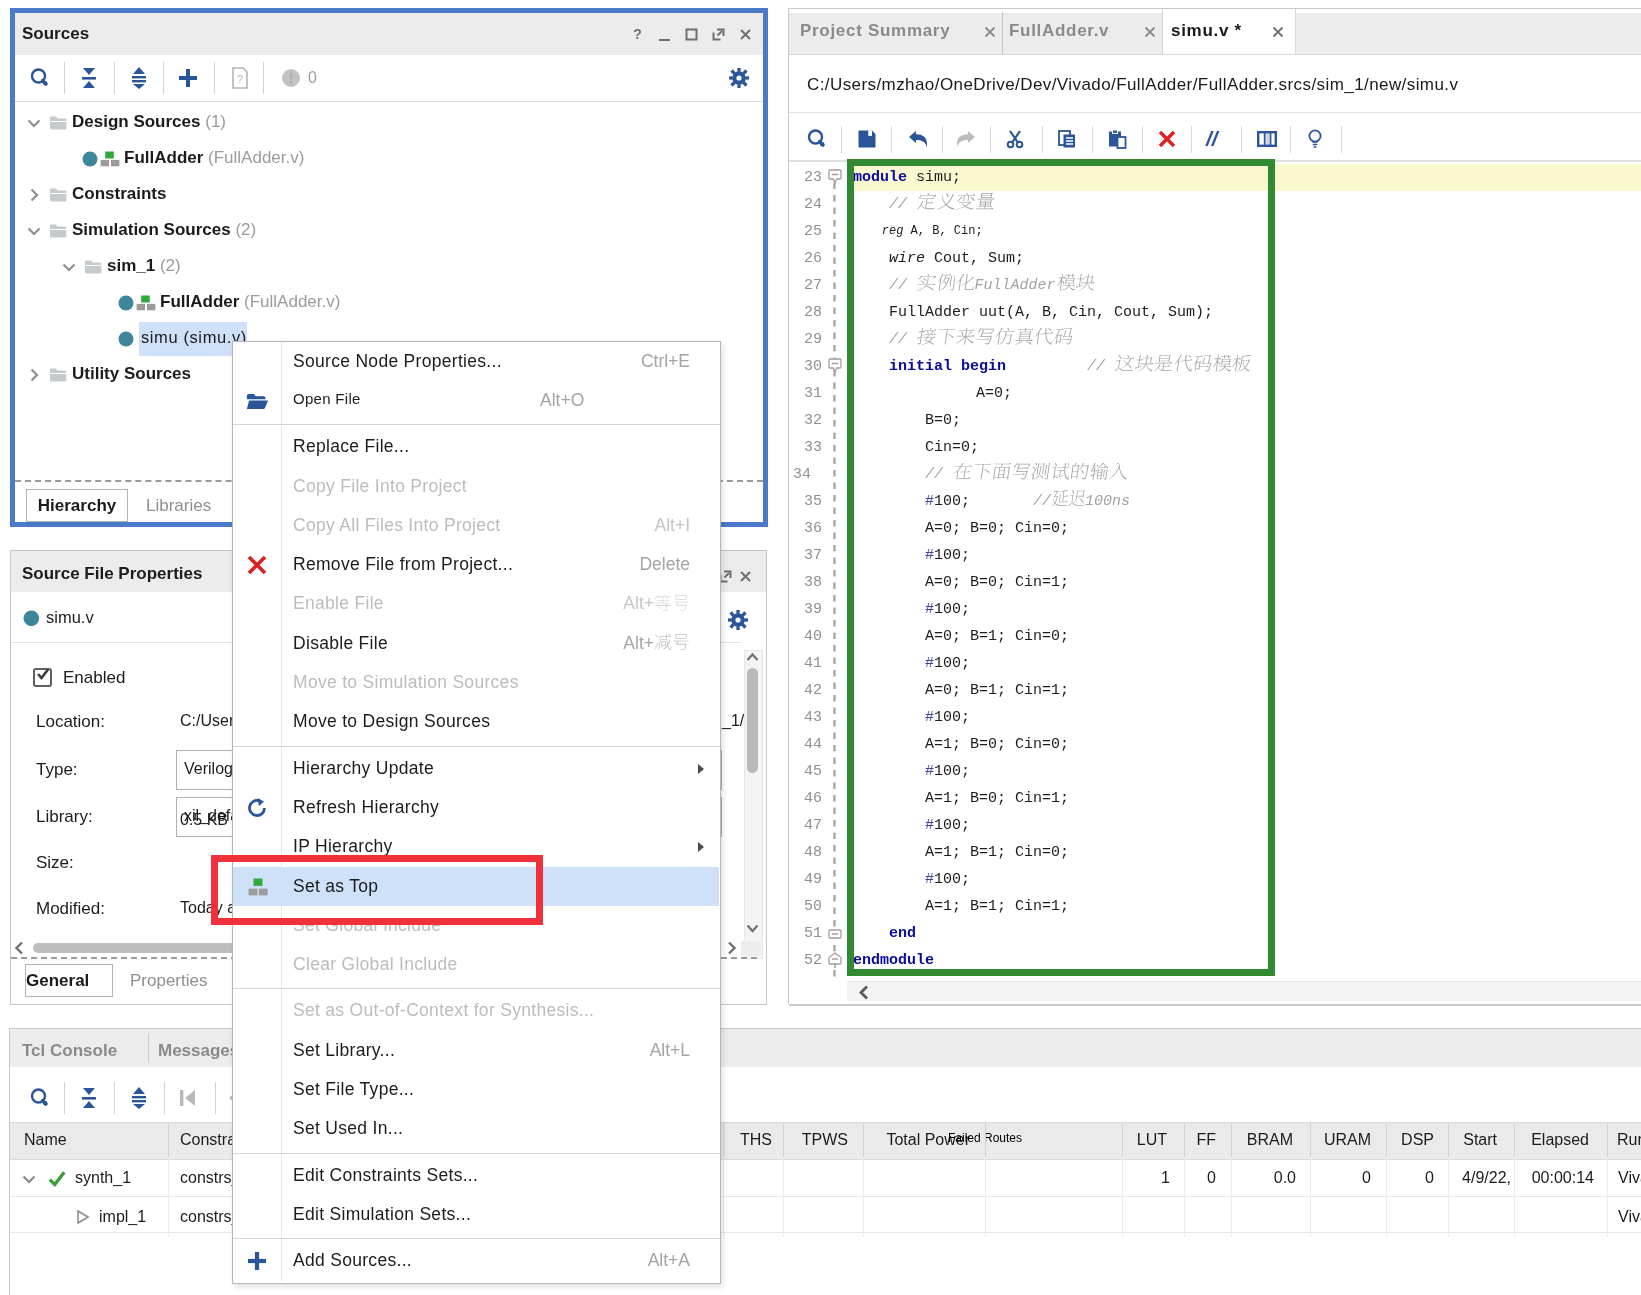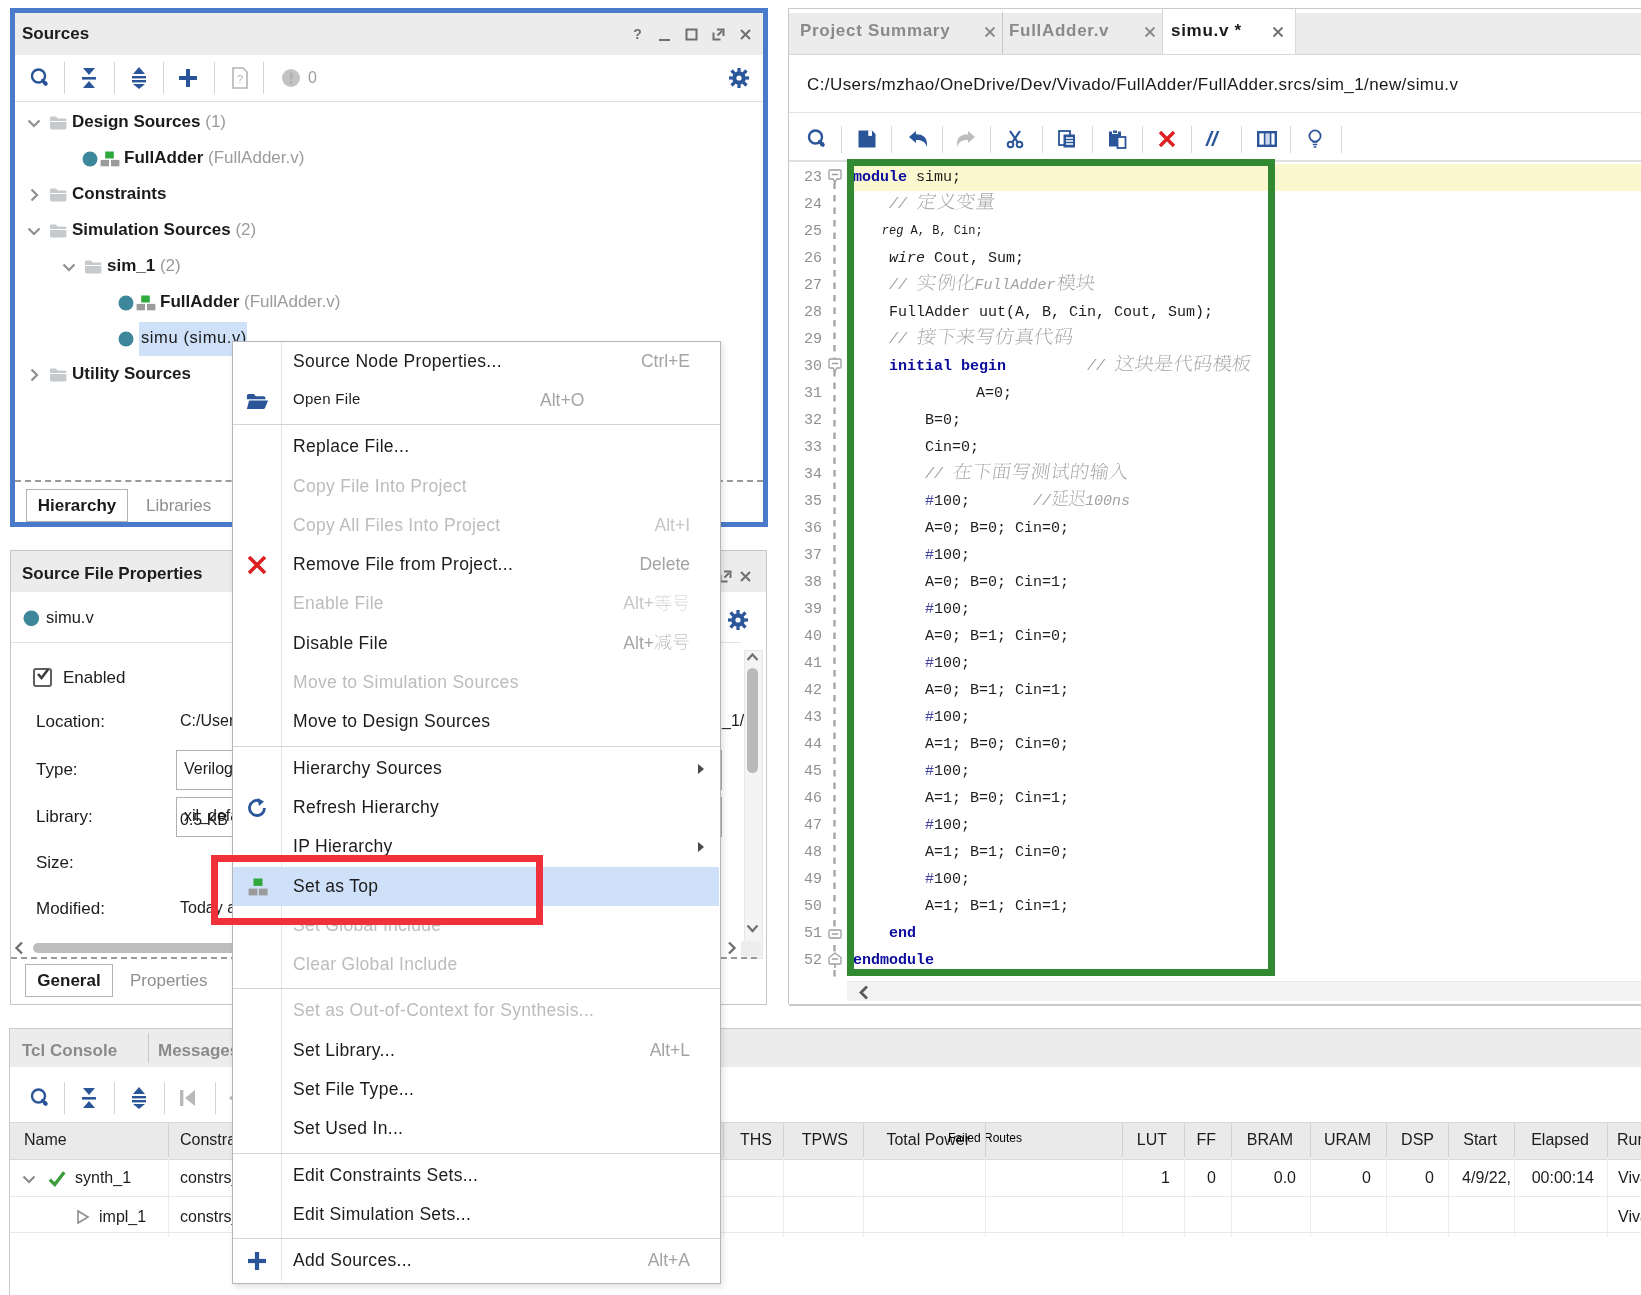--- a/index.html
+++ b/index.html
@@ -198,21 +198,21 @@
   </svg>
 <svg class="ico" style="left:14px;top:941px" width="10" height="14" viewBox="0 0 10 14">
     <path d="M8 1.5 L2.5 7 L8 12.5" fill="none" stroke="#707070" stroke-width="2.4"></path>
   </svg>
 <div class="a" style="left:33px;top:943px;width:656px;height:10px;background:#bdbdbd;border-radius:5px"></div>
 <svg class="ico" style="left:727px;top:941px" width="10" height="14" viewBox="0 0 10 14">
     <path d="M2 1.5 L7.5 7 L2 12.5" fill="none" stroke="#707070" stroke-width="2.4"></path>
   </svg>
 <div class="a" style="left:741px;top:941px;width:20px;height:15px;background:#ededed"></div>
 <div class="a" style="left:11px;top:957px;width:746px;height:0;border-top:2px dashed #9a9a9a"></div>
-<div class="a" style="left:25px;top:964px;width:86px;height:31px;background:#fff;border:1px solid #b3b3b3;font-size:17px;font-weight:bold;color:#1b1b1b;text-align:center;line-height:31px">General</div>
+<div class="a" style="left:25px;top:964px;width:86px;height:31px;background:#fff;border:1px solid #b3b3b3;font-size:17px;font-weight:bold;color:#1b1b1b;line-height:31px">General</div>
 <div class="a" style="left:130px;top:971px;font-size:17px;color:#8f8f8f">Properties</div>
 <div class="a" style="left:9px;top:1028px;width:1632px;height:267px;border-top:1px solid #c9c9c9;border-left:1px solid #c9c9c9;background:#fff"></div>
 <div class="a" style="left:10px;top:1029px;width:1631px;height:38px;background:#ececec"></div>
 <div class="a" style="left:22px;top:1041px;font-size:17px;font-weight:bold;color:#8a8a8a">Tcl Console</div>
 <div class="a" style="left:148px;top:1033px;width:1px;height:30px;background:#c9c9c9"></div>
 <div class="a" style="left:158px;top:1041px;font-size:17px;font-weight:bold;color:#8a8a8a">Messages</div>
 <svg class="ico" style="left:29px;top:1087px" width="22" height="22" viewBox="0 0 22 22">
     <circle cx="9.5" cy="9" r="6.5" fill="none" stroke="#2a5599" stroke-width="2.4"></circle>
     <path d="M13.5 13.5 L17 17" stroke="#2a5599" stroke-width="3.2" stroke-linecap="round"></path>
     <circle cx="16.2" cy="16.2" r="2.2" fill="#2a5599"></circle>
@@ -450,21 +450,21 @@
       <path d="M4.4 18.9H28.6L32.7 13.9Q32.7 13.9 34.0 14.9Q35.3 15.9 37.1 17.4Q38.8 18.9 40.3 20.3Q39.9 21.9 37.7 21.9H5.2ZM19.3 19.7H24.1V21.3Q21.8 33.9 17.1 45.0Q12.3 56.2 4.5 65.4L3.0 64.0Q7.3 57.8 10.5 50.6Q13.7 43.4 15.9 35.6Q18.0 27.8 19.3 19.7ZM20.1 -3.2 28.1 -2.3Q27.9 -1.2 27.2 -0.5Q26.4 0.2 24.5 0.5V85.2Q24.5 85.6 24.0 86.1Q23.5 86.6 22.7 86.9Q21.9 87.2 21.1 87.2H20.1ZM24.5 33.7Q28.9 36.0 31.6 38.2Q34.4 40.5 35.8 42.6Q37.2 44.7 37.5 46.3Q37.8 48.0 37.3 49.0Q36.8 50.0 35.8 50.2Q34.8 50.4 33.5 49.6Q32.7 47.2 31.0 44.4Q29.2 41.7 27.2 39.0Q25.2 36.4 23.4 34.4ZM32.9 60.2H84.2L88.1 55.5Q88.1 55.5 88.8 56.0Q89.5 56.6 90.7 57.5Q91.8 58.4 93.1 59.5Q94.3 60.6 95.3 61.6Q94.9 63.1 92.7 63.1H33.7ZM35.9 7.4H84.4L88.2 2.8Q88.2 2.8 89.4 3.8Q90.6 4.7 92.2 6.0Q93.9 7.4 95.2 8.8Q94.9 10.4 92.7 10.4H36.7ZM43.9 33.7H84.6V36.7H43.9ZM43.9 46.0H84.6V49.0H43.9ZM67.2 61.2Q68.6 65.2 71.9 69.1Q75.2 73.0 81.5 76.3Q87.8 79.6 98.0 82.0L97.8 83.1Q95.8 83.4 94.5 84.2Q93.2 84.9 92.8 87.0Q83.3 84.2 77.8 80.0Q72.2 75.8 69.5 71.0Q66.7 66.3 65.4 61.8ZM52.5 -2.8 60.7 -2.0Q60.5 -0.9 59.7 -0.2Q58.8 0.5 56.9 0.8V16.9Q56.9 17.2 56.4 17.6Q55.9 18.0 55.1 18.3Q54.3 18.6 53.4 18.6H52.5ZM72.5 -2.8 80.7 -2.0Q80.5 -0.9 79.7 -0.2Q78.8 0.5 76.9 0.8V16.9Q76.9 17.2 76.4 17.6Q75.9 18.0 75.1 18.3Q74.3 18.6 73.4 18.6H72.5ZM42.9 21.1V18.6L47.8 21.1H86.0V24.0H47.3V52.7Q47.3 52.9 46.8 53.3Q46.2 53.7 45.4 54.0Q44.5 54.3 43.5 54.3H42.9ZM82.2 21.1H81.2L84.1 17.8L90.9 23.1Q90.4 23.6 89.2 24.1Q88.1 24.7 86.6 25.0V51.2Q86.6 51.5 85.9 51.9Q85.2 52.3 84.3 52.6Q83.5 53.0 82.8 53.0H82.2ZM61.5 47.5H66.6Q66.3 53.1 65.7 58.0Q65.0 62.9 63.2 67.2Q61.3 71.4 57.5 75.1Q53.6 78.7 47.0 81.8Q40.3 84.8 30.0 87.3L29.0 85.6Q38.1 82.8 44.0 79.6Q50.0 76.4 53.5 72.8Q56.9 69.2 58.6 65.2Q60.2 61.2 60.8 56.8Q61.3 52.4 61.5 47.5Z" fill="#a2a2a2" transform="skewX(-8)" transform-origin="50 80"></path>
     </svg><svg style="display:inline-block;width:19.5px;height:19px;vertical-align:-3.8px" viewBox="0 0 100 100" preserveAspectRatio="none">
       <path d="M91.8 3.2Q90.5 4.1 88.6 2.9Q83.9 3.9 78.6 4.8Q73.2 5.7 67.8 6.4Q62.3 7.0 57.2 7.4Q52.2 7.7 48.1 7.8L47.9 6.0Q53.4 5.3 60.1 4.0Q66.7 2.8 73.7 1.1Q80.7 -0.5 87.1 -2.4ZM56.7 27.7Q58.8 42.5 64.0 53.4Q69.1 64.3 77.4 71.4Q85.6 78.6 96.7 82.4L96.6 83.4Q94.9 83.7 93.6 84.6Q92.3 85.5 91.9 87.2Q81.5 82.9 73.8 75.1Q66.2 67.3 61.4 55.7Q56.5 44.1 54.4 28.5ZM82.3 27.4 85.7 24.1 91.7 29.7Q91.1 30.4 90.2 30.5Q89.4 30.7 87.7 30.9Q85.6 40.1 82.4 48.5Q79.1 56.9 74.0 64.2Q68.9 71.4 61.3 77.3Q53.7 83.2 43.0 87.4L42.0 85.8Q55.0 79.8 63.4 71.0Q71.7 62.3 76.5 51.2Q81.2 40.2 83.3 27.4ZM45.7 5.2V3.4L51.1 6.2H50.1V31.8Q50.1 38.4 49.7 45.6Q49.2 52.8 47.7 60.1Q46.1 67.5 42.9 74.5Q39.7 81.4 34.2 87.3L32.5 86.1Q38.3 78.2 41.1 69.3Q43.9 60.4 44.8 50.9Q45.7 41.4 45.7 31.9V6.2ZM84.8 27.4V30.4H47.4V27.4ZM26.2 32.4Q30.9 34.6 33.8 36.9Q36.7 39.3 38.2 41.5Q39.7 43.7 40.1 45.4Q40.4 47.2 39.9 48.3Q39.4 49.4 38.4 49.6Q37.3 49.9 35.9 49.0Q35.1 46.5 33.3 43.6Q31.5 40.7 29.2 37.9Q27.0 35.2 25.0 33.2ZM29.7 -2.9Q29.6 -1.8 28.9 -1.1Q28.1 -0.4 26.2 -0.1V85.5Q26.2 85.9 25.7 86.4Q25.1 86.9 24.4 87.2Q23.6 87.6 22.8 87.6H21.8V-3.8ZM25.4 21.0Q22.9 33.6 18.1 44.9Q13.2 56.2 5.4 65.5L3.9 64.1Q8.2 57.8 11.4 50.5Q14.6 43.3 16.9 35.4Q19.2 27.5 20.6 19.4H25.4ZM35.6 14.5Q35.6 14.5 36.9 15.5Q38.1 16.5 39.9 17.9Q41.6 19.4 43.0 20.8Q42.7 22.4 40.5 22.4H5.5L4.7 19.4H31.6Z" fill="#a2a2a2" transform="skewX(-8)" transform-origin="50 80"></path>
     </svg></div>
 <div class="a nw" style="left:793px;top:380.0px;width:29px;text-align:right;font-family:'Liberation Mono',monospace;font-size:15px;line-height:27px;color:#909090">31</div>
 <div class="a nw" style="left:904px;top:380.0px;font-family:'Liberation Mono',monospace;font-size:15px;line-height:27px;color:#1c1c1c">&nbsp;&nbsp;&nbsp;&nbsp;&nbsp;&nbsp;&nbsp;&nbsp;A=0;</div>
 <div class="a nw" style="left:793px;top:407.0px;width:29px;text-align:right;font-family:'Liberation Mono',monospace;font-size:15px;line-height:27px;color:#909090">32</div>
 <div class="a nw" style="left:853.0px;top:407.0px;font-family:'Liberation Mono',monospace;font-size:15px;line-height:27px;color:#1c1c1c">&nbsp;&nbsp;&nbsp;&nbsp;&nbsp;&nbsp;&nbsp;&nbsp;B=0;</div>
 <div class="a nw" style="left:793px;top:434.0px;width:29px;text-align:right;font-family:'Liberation Mono',monospace;font-size:15px;line-height:27px;color:#909090">33</div>
 <div class="a nw" style="left:853.0px;top:434.0px;font-family:'Liberation Mono',monospace;font-size:15px;line-height:27px;color:#1c1c1c">&nbsp;&nbsp;&nbsp;&nbsp;&nbsp;&nbsp;&nbsp;&nbsp;Cin=0;</div>
-<div class="a nw" style="left:793px;top:461.0px;width:29px;text-align:right;font-family:'Liberation Mono',monospace;font-size:15px;line-height:27px;color:#909090">34</div>
+<div class="a nw" style="left:793px;top:461.0px;width:29px;text-align:left;font-family:'Liberation Mono',monospace;font-size:15px;line-height:27px;color:#909090">34</div>
 <div class="a nw" style="left:853.0px;top:461.0px;font-family:'Liberation Mono',monospace;font-size:15px;line-height:27px;color:#1c1c1c">&nbsp;&nbsp;&nbsp;&nbsp;&nbsp;&nbsp;&nbsp;&nbsp;<span style="color:#a2a2a2;font-style:italic">//&nbsp;</span><svg style="display:inline-block;width:19.5px;height:19px;vertical-align:-3.8px" viewBox="0 0 100 100" preserveAspectRatio="none">
       <path d="M30.4 38.2Q30.0 39.5 27.4 40.0V85.6Q27.4 85.8 26.9 86.2Q26.3 86.7 25.5 87.1Q24.7 87.4 23.8 87.4H23.0V39.3L25.4 36.2ZM66.7 24.0Q66.6 25.0 65.9 25.6Q65.2 26.3 63.5 26.5V81.3H59.1V23.1ZM51.4 -0.9Q51.0 0.0 50.2 0.4Q49.3 0.8 47.3 0.7Q44.9 8.0 41.1 15.8Q37.3 23.5 32.1 31.0Q26.9 38.5 20.2 45.1Q13.5 51.8 5.1 56.9L3.9 55.6Q11.5 50.2 17.8 43.3Q24.0 36.4 28.9 28.6Q33.8 20.8 37.4 12.6Q40.9 4.5 43.0 -3.4ZM87.7 74.3Q87.7 74.3 88.5 74.9Q89.2 75.5 90.4 76.5Q91.6 77.4 92.9 78.5Q94.2 79.6 95.3 80.7Q94.9 82.3 92.8 82.3H31.7L30.9 79.3H83.7ZM80.9 41.1Q80.9 41.1 81.7 41.7Q82.4 42.3 83.6 43.2Q84.7 44.1 86.0 45.2Q87.2 46.3 88.2 47.3Q88.0 48.1 87.4 48.5Q86.8 48.9 85.7 48.9H38.0L37.2 45.9H77.0ZM86.0 10.4Q86.0 10.4 86.8 11.0Q87.5 11.6 88.7 12.5Q89.8 13.5 91.1 14.6Q92.4 15.7 93.5 16.8Q93.2 18.4 90.9 18.4H7.9L7.0 15.4H81.9Z" fill="#a2a2a2" transform="skewX(-8)" transform-origin="50 80"></path>
     </svg><svg style="display:inline-block;width:19.5px;height:19px;vertical-align:-3.8px" viewBox="0 0 100 100" preserveAspectRatio="none">
       <path d="M48.5 28.4Q56.8 31.0 63.0 33.7Q69.1 36.4 73.3 39.0Q77.5 41.6 80.1 44.0Q82.6 46.4 83.8 48.3Q84.9 50.3 84.9 51.6Q84.8 52.9 83.9 53.3Q82.9 53.8 81.3 53.2Q79.1 50.2 75.2 46.9Q71.2 43.6 66.4 40.4Q61.6 37.2 56.7 34.4Q51.8 31.7 47.6 29.8ZM49.8 85.4Q49.8 85.7 49.3 86.1Q48.8 86.5 48.0 86.8Q47.1 87.2 46.1 87.2H45.4V5.3H49.8ZM87.2 -0.3Q87.2 -0.3 88.1 0.3Q88.9 1.0 90.2 2.0Q91.5 3.1 93.0 4.3Q94.4 5.6 95.6 6.7Q95.2 8.3 93.0 8.3H5.4L4.5 5.3H82.6Z" fill="#a2a2a2" transform="skewX(-8)" transform-origin="50 80"></path>
     </svg><svg style="display:inline-block;width:19.5px;height:19px;vertical-align:-3.8px" viewBox="0 0 100 100" preserveAspectRatio="none">
       <path d="M5.1 3.7H83.2L87.6 -1.7Q87.6 -1.7 88.4 -1.1Q89.2 -0.4 90.5 0.6Q91.7 1.6 93.1 2.7Q94.4 3.9 95.6 5.0Q95.4 5.8 94.8 6.2Q94.1 6.6 93.0 6.6H6.0ZM11.9 21.4V18.8L17.4 21.4H83.1L85.6 18.1L92.0 23.2Q91.5 23.7 90.6 24.1Q89.6 24.6 88.0 24.8V84.9Q88.0 85.3 86.8 86.0Q85.5 86.7 84.1 86.7H83.5V24.3H16.3V85.6Q16.3 85.9 15.2 86.6Q14.2 87.3 12.5 87.3H11.9ZM37.8 39.4H62.1V42.4H37.8ZM37.8 57.7H62.1V60.7H37.8ZM14.7 76.4H85.0V79.4H14.7ZM46.3 3.7H52.8Q51.7 6.7 50.2 10.2Q48.7 13.8 47.2 17.2Q45.8 20.6 44.6 23.0H42.1Q42.7 20.6 43.5 17.1Q44.3 13.7 45.1 10.0Q45.8 6.4 46.3 3.7ZM34.7 22.3H39.1V78.1H34.7ZM60.4 22.3H64.8V78.1H60.4Z" fill="#a2a2a2" transform="skewX(-8)" transform-origin="50 80"></path>
     </svg><svg style="display:inline-block;width:19.5px;height:19px;vertical-align:-3.8px" viewBox="0 0 100 100" preserveAspectRatio="none">
       <path d="M38.0 13.2Q37.6 14.1 36.6 14.7Q35.6 15.4 33.3 15.0L34.4 13.4Q34.0 16.3 33.3 20.4Q32.6 24.5 31.7 29.0Q30.7 33.6 29.8 37.8Q28.8 42.1 28.0 45.4H28.9L26.0 48.3L20.0 43.1Q21.1 42.4 22.7 41.8Q24.2 41.2 25.5 40.9L23.3 44.5Q24.1 41.6 25.1 37.2Q26.1 32.9 27.1 28.0Q28.1 23.1 28.9 18.6Q29.6 14.1 30.0 10.8ZM74.2 42.4 77.2 39.1 83.5 44.4Q83.0 44.9 82.1 45.2Q81.1 45.6 79.5 45.7Q78.9 55.0 77.6 63.0Q76.2 70.9 74.3 76.4Q72.5 81.9 70.2 84.0Q68.2 85.7 65.5 86.6Q62.7 87.5 59.7 87.4Q59.7 86.4 59.3 85.5Q58.9 84.6 57.8 84.0Q56.6 83.3 53.4 82.7Q50.1 82.0 46.9 81.6L47.0 79.7Q49.5 79.9 52.8 80.2Q56.0 80.6 58.9 80.8Q61.8 81.1 63.0 81.1Q64.7 81.1 65.6 80.8Q66.4 80.5 67.3 79.8Q69.2 78.3 70.8 72.9Q72.3 67.6 73.5 59.6Q74.7 51.7 75.3 42.4ZM76.0 20.8Q76.0 20.8 76.8 21.3Q77.5 21.9 78.7 22.8Q79.8 23.7 81.1 24.8Q82.4 25.9 83.5 26.9Q83.3 27.7 82.7 28.1Q82.0 28.5 80.9 28.5H29.8V25.5H72.0ZM60.5 53.9Q60.5 53.9 61.3 54.5Q62.1 55.2 63.4 56.2Q64.7 57.2 66.1 58.4Q67.5 59.6 68.7 60.7Q68.3 62.3 66.0 62.3H6.4L5.6 59.3H56.0ZM77.8 42.4V45.4H26.3V42.4ZM84.9 4.5 88.5 0.9 95.2 7.3Q94.7 7.8 93.8 7.9Q92.8 8.1 91.4 8.2Q90.3 10.0 88.6 12.4Q86.9 14.7 85.1 16.9Q83.3 19.2 81.7 20.9L80.2 20.1Q81.2 18.0 82.3 15.1Q83.4 12.2 84.5 9.3Q85.5 6.4 86.0 4.5ZM17.1 0.1Q18.7 5.6 18.2 9.7Q17.7 13.9 16.2 16.6Q14.7 19.3 12.9 20.6Q11.8 21.4 10.5 21.8Q9.2 22.3 8.2 22.1Q7.1 22.0 6.5 21.1Q5.8 19.9 6.5 18.6Q7.1 17.4 8.3 16.7Q10.5 15.4 12.2 12.9Q13.9 10.5 14.8 7.2Q15.6 3.9 15.2 0.2ZM88.4 4.5V7.5H16.2V4.5Z" fill="#a2a2a2" transform="skewX(-8)" transform-origin="50 80"></path>
     </svg><svg style="display:inline-block;width:19.5px;height:19px;vertical-align:-3.8px" viewBox="0 0 100 100" preserveAspectRatio="none">
       <path d="M53.1 18.1Q52.8 18.9 52.0 19.5Q51.1 20.2 49.4 20.2Q49.2 31.1 48.9 40.0Q48.6 48.9 47.5 56.1Q46.4 63.4 43.8 69.2Q41.2 74.9 36.5 79.5Q31.7 84.1 24.0 87.8L22.6 85.9Q29.4 82.1 33.6 77.5Q37.8 73.0 40.2 67.2Q42.5 61.5 43.5 54.1Q44.5 46.7 44.7 37.2Q44.9 27.8 44.9 15.8ZM49.6 62.5Q54.7 64.8 58.0 67.3Q61.2 69.8 63.0 72.2Q64.7 74.5 65.2 76.5Q65.6 78.5 65.2 79.8Q64.7 81.1 63.6 81.4Q62.5 81.7 61.1 80.7Q60.4 77.8 58.3 74.6Q56.2 71.4 53.6 68.4Q50.9 65.4 48.4 63.4ZM31.6 1.0 37.1 3.6H58.8L61.3 0.4L67.6 5.4Q67.0 5.9 66.1 6.3Q65.2 6.7 63.5 6.9V56.7Q63.5 57.0 62.4 57.7Q61.2 58.4 59.8 58.4H59.2V6.6H35.9V58.7Q35.9 59.1 34.9 59.7Q33.9 60.3 32.2 60.3H31.6V3.6ZM94.3 -0.4Q94.1 0.6 93.2 1.3Q92.4 2.0 90.6 2.2V79.4Q90.6 81.5 90.1 83.2Q89.6 84.9 87.9 86.0Q86.2 87.0 82.5 87.4Q82.4 86.3 82.0 85.4Q81.5 84.5 80.5 83.8Q79.5 83.2 77.6 82.7Q75.7 82.2 72.8 81.9V80.3Q72.8 80.3 74.2 80.4Q75.7 80.5 77.7 80.7Q79.7 80.9 81.5 81.0Q83.2 81.1 83.9 81.1Q85.3 81.1 85.8 80.6Q86.2 80.1 86.2 78.9V-1.4ZM80.7 11.2Q80.5 12.2 79.7 12.9Q78.9 13.6 77.0 13.8V64.2Q77.0 64.6 76.5 65.0Q76.0 65.5 75.2 65.8Q74.4 66.2 73.5 66.2H72.6V10.2ZM9.9 60.0Q10.7 60.0 11.1 59.7Q11.5 59.4 12.1 57.8Q12.5 56.8 12.9 55.8Q13.2 54.8 14.0 52.8Q14.7 50.7 16.2 46.5Q17.6 42.4 20.1 35.1Q22.6 27.9 26.5 16.5L28.4 16.8Q27.4 20.4 26.2 25.0Q24.9 29.6 23.6 34.4Q22.2 39.2 21.0 43.5Q19.8 47.8 19.0 51.0Q18.1 54.2 17.8 55.5Q17.3 57.7 16.9 59.9Q16.5 62.1 16.6 63.9Q16.6 65.9 17.2 68.4Q17.8 70.9 18.3 74.0Q18.8 77.0 18.6 81.0Q18.5 83.9 17.4 85.6Q16.3 87.3 14.1 87.3Q12.9 87.3 12.3 85.9Q11.7 84.6 11.7 82.4Q12.4 77.4 12.4 73.5Q12.4 69.5 11.9 66.9Q11.4 64.3 10.4 63.6Q9.4 62.9 8.4 62.6Q7.3 62.4 5.8 62.3V60.0Q5.8 60.0 7.5 60.0Q9.1 60.0 9.9 60.0ZM5.4 20.1Q9.7 21.3 12.4 22.9Q15.1 24.6 16.5 26.3Q17.8 28.0 18.1 29.5Q18.4 31.0 17.9 32.0Q17.4 33.1 16.4 33.3Q15.3 33.6 13.9 32.8Q13.2 30.8 11.7 28.6Q10.1 26.4 8.2 24.3Q6.2 22.3 4.3 21.0ZM12.1 -2.5Q16.8 -1.5 19.8 0.0Q22.8 1.6 24.4 3.3Q26.0 5.1 26.5 6.7Q26.9 8.3 26.5 9.4Q26.0 10.6 25.0 10.9Q23.9 11.3 22.4 10.5Q21.7 8.4 19.9 6.1Q18.0 3.8 15.7 1.8Q13.3 -0.2 11.1 -1.5Z" fill="#a2a2a2" transform="skewX(-8)" transform-origin="50 80"></path>
@@ -567,21 +567,21 @@
     </svg></div>
 <div class="a nw" style="left:293px;top:632.7px;font-size:17.5px;letter-spacing:0.3px;color:#1c1c1c">Disable File</div>
 <div class="a nw" style="left:540px;top:632.7px;width:150px;text-align:right;font-size:17.5px;color:#a4a4a4"><span style="font-size:17.5px">Alt+</span><svg style="display:inline-block;width:18px;height:18px;vertical-align:-3.5px" viewBox="0 0 100 100" preserveAspectRatio="none">
       <path d="M76.5 -0.7 78.5 -2.5Q82.4 0.0 86.4 3.4Q90.4 6.8 92.5 9.5L90.5 11.7Q88.3 9.0 84.4 5.5Q80.5 2.0 76.5 -0.7ZM43.4 40.6H64.7V66.4H43.4V63.4H61.8V43.5H43.4ZM88.0 28.4 91.0 29.0Q86.4 49.2 77.5 63.2Q68.5 77.3 54.0 86.3Q53.8 86.0 53.4 85.5Q52.9 85.1 52.5 84.7Q52.1 84.3 51.7 84.0Q66.3 75.6 75.0 61.7Q83.7 47.8 88.0 28.4ZM32.0 14.2H34.9V40.0Q34.9 45.4 34.5 51.5Q34.0 57.6 32.8 63.9Q31.6 70.3 29.2 76.3Q26.8 82.4 22.9 87.6Q22.7 87.3 22.2 86.9Q21.8 86.6 21.4 86.3Q20.9 86.0 20.5 85.8Q25.6 79.0 28.1 71.0Q30.5 63.0 31.2 55.0Q32.0 46.9 32.0 40.0ZM33.8 14.2H93.9V17.2H33.8ZM40.0 27.5H66.6V30.4H40.0ZM41.8 40.6H44.7V73.2H41.8ZM68.2 -2.2H71.2Q71.5 11.7 72.4 24.4Q73.3 37.2 74.8 48.0Q76.3 58.7 78.4 66.7Q80.5 74.7 83.2 79.2Q85.8 83.7 89.0 83.9Q90.7 84.0 91.9 79.5Q93.1 75.0 93.8 67.1Q94.1 67.4 94.6 67.7Q95.0 67.9 95.5 68.1Q96.0 68.3 96.4 68.4Q95.6 75.5 94.6 79.7Q93.5 83.8 92.2 85.5Q90.8 87.3 89.1 87.3Q84.8 87.1 81.6 82.3Q78.3 77.6 76.0 69.2Q73.7 60.7 72.2 49.5Q70.6 38.2 69.7 25.0Q68.7 11.9 68.2 -2.2ZM6.3 2.3 8.6 0.8Q11.5 3.6 14.3 6.9Q17.2 10.2 19.6 13.4Q22.0 16.6 23.4 19.1L21.1 20.9Q19.7 18.4 17.3 15.1Q14.9 11.9 12.1 8.5Q9.2 5.1 6.3 2.3ZM5.1 80.5Q7.5 76.5 10.5 70.9Q13.5 65.3 16.5 59.2Q19.5 53.1 21.9 47.5L24.1 49.4Q21.8 54.7 19.0 60.6Q16.2 66.6 13.2 72.2Q10.3 77.9 7.7 82.4Z" fill="#a4a4a4"></path>
     </svg><svg style="display:inline-block;width:18px;height:18px;vertical-align:-3.5px" viewBox="0 0 100 100" preserveAspectRatio="none">
       <path d="M22.8 4.6V22.4H77.2V4.6ZM19.8 1.7H80.2V25.3H19.8ZM7.3 37.1H92.4V40.0H7.3ZM24.9 54.8H77.9V57.7H24.9ZM76.9 54.8H79.9Q79.9 54.8 79.9 55.1Q79.8 55.5 79.8 56.0Q79.8 56.4 79.7 56.7Q78.3 65.7 76.9 71.5Q75.4 77.3 73.9 80.5Q72.4 83.7 70.5 85.3Q69.2 86.3 67.8 86.6Q66.4 86.9 64.1 87.0Q61.9 87.0 57.4 86.9Q52.8 86.8 47.5 86.4Q47.4 85.7 47.2 84.9Q47.0 84.1 46.5 83.4Q52.1 84.0 56.9 84.2Q61.7 84.3 63.6 84.3Q65.6 84.3 66.6 84.2Q67.6 84.0 68.3 83.4Q70.0 82.1 71.5 78.9Q72.9 75.8 74.2 70.0Q75.5 64.3 76.9 55.4ZM30.2 38.7 33.1 39.2Q32.2 42.3 31.1 45.6Q29.9 49.0 28.7 52.1Q27.5 55.2 26.5 57.6H23.1Q24.3 55.0 25.6 51.8Q26.8 48.5 28.0 45.1Q29.2 41.7 30.2 38.7Z" fill="#a4a4a4"></path>
     </svg></div>
 <div class="a nw" style="left:293px;top:672.0px;font-size:17.5px;letter-spacing:0.3px;color:#bcbcbc">Move to Simulation Sources</div>
 <div class="a nw" style="left:293px;top:711.3px;font-size:17.5px;letter-spacing:0.3px;color:#1c1c1c">Move to Design Sources</div>
 <div class="a" style="left:233px;top:745.5px;width:487px;height:1px;background:#d4d4d4"></div>
-<div class="a nw" style="left:293px;top:757.6px;font-size:17.5px;letter-spacing:0.3px;color:#1c1c1c">Hierarchy Sources</div>
+<div class="a nw" style="left:293px;top:757.6px;font-size:17.5px;letter-spacing:0.3px;color:#1c1c1c">Hierarchy Update</div>
 <svg class="ico" style="left:697px;top:762.6px" width="8" height="12" viewBox="0 0 8 12">
     <path d="M1 1 L7 6 L1 11 Z" fill="#4a4a4a"></path>
   </svg>
 <div class="a nw" style="left:293px;top:796.9px;font-size:17.5px;letter-spacing:0.3px;color:#1c1c1c">Refresh Hierarchy</div>
 <svg class="ico" style="left:246px;top:796.9px" width="22" height="22" viewBox="0 0 22 22">
 <path d="M18.5 11 A7.5 7.5 0 1 1 13.5 3.9" fill="none" stroke="#2a5599" stroke-width="2.8"></path>
 <path d="M11.5 1 L18 4.5 L13 9 Z" fill="#2a5599"></path>
   </svg>
 <div class="a nw" style="left:293px;top:836.2px;font-size:17.5px;letter-spacing:0.3px;color:#1c1c1c">IP Hierarchy</div>
 <svg class="ico" style="left:697px;top:841.2px" width="8" height="12" viewBox="0 0 8 12">

